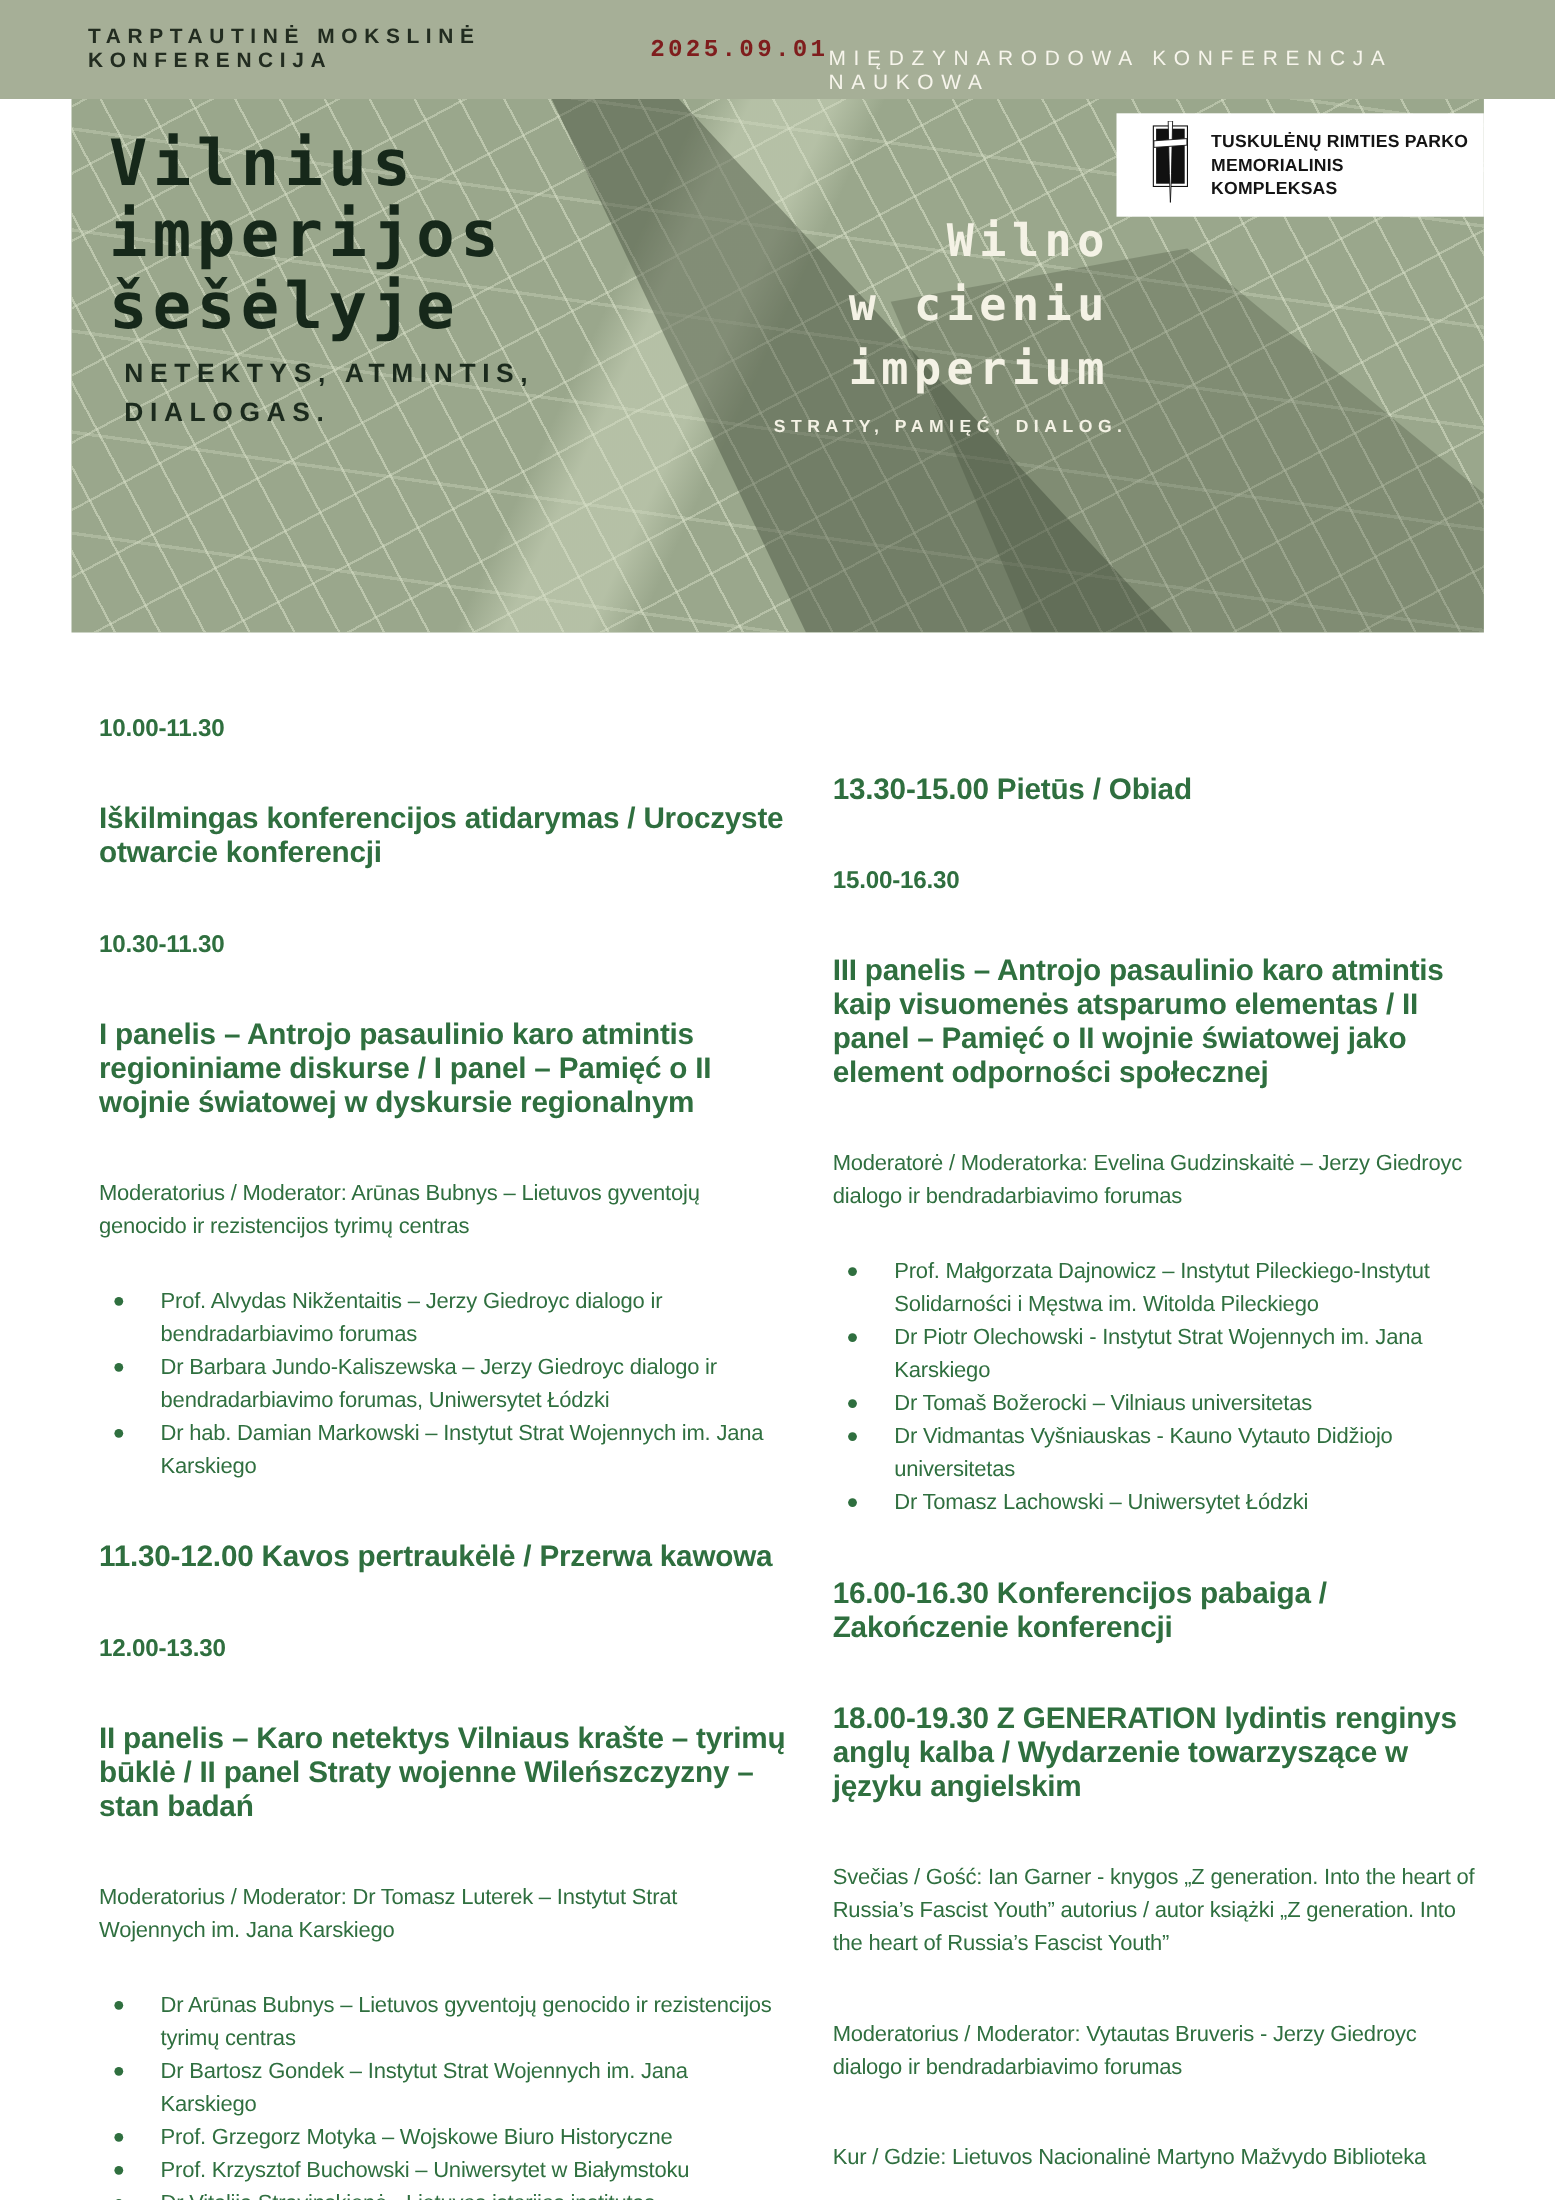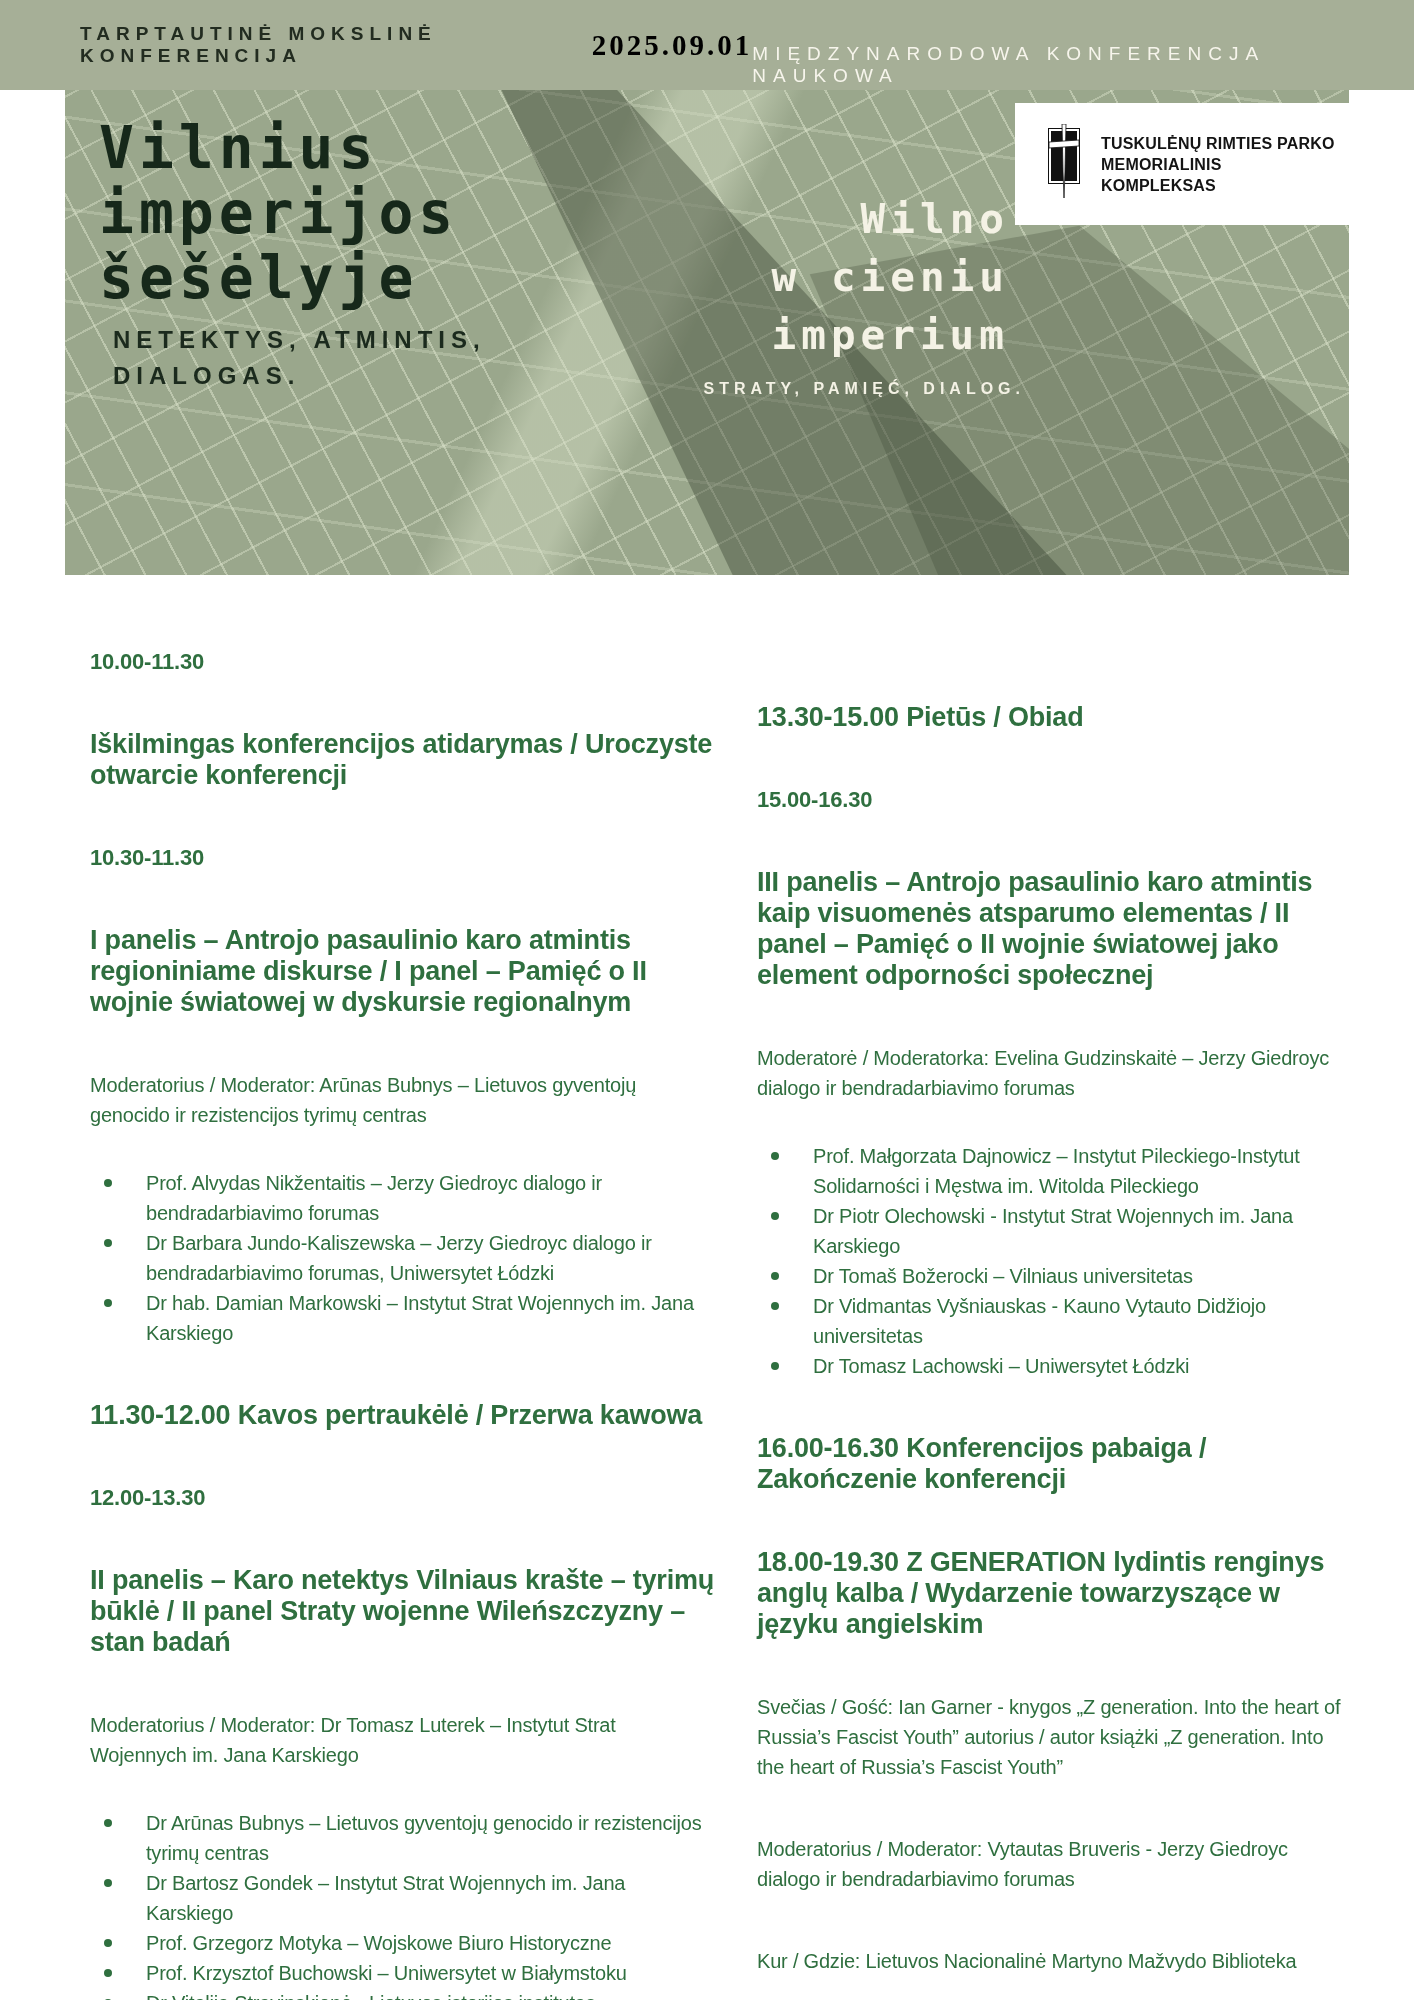--- a/index.html
+++ b/index.html
@@ -10,22 +10,22 @@
   }
   
   .topbar{
     height:90px;background:#a6af97;display:flex;align-items:center;
     justify-content:space-between;padding:0 80px;box-sizing:border-box;
   }
   .topbar .lt{
     color:#222c20;font-weight:700;font-size:19px;letter-spacing:6px;
   }
   .topbar .date{
-    color:#000000;font-family:Liberation Serif, serif;font-weight:700;
-    font-size:29px;letter-spacing:3px;
+    color:#7f1d1d;font-family:Liberation Mono, monospace;font-weight:700;
+    font-size:22px;letter-spacing:3px;
   }
   .topbar .pl{
     color:#f7f5ec;font-weight:400;font-size:19px;letter-spacing:7px;margin-top:40px;
   }
   
   .hero{
     position:relative;margin:0 65px;height:485px;overflow:hidden;
     background-color:#9aa78c;
     background-image:
       repeating-linear-gradient(62deg, rgba(216,224,200,0) 0 34px, rgba(216,224,200,.55) 34px 36px),
@@ -55,21 +55,21 @@
   .hero-title-pl{
     position:absolute;right:340px;top:100px;z-index:3;text-align:right;
     color:#f4f2e5;font-family:"DejaVu Sans Mono",monospace;font-weight:700;
     font-size:41px;line-height:58px;letter-spacing:5px;
   }
   .hero-sub-pl{
     position:absolute;right:324px;top:290px;z-index:3;
     color:#f4f2e5;font-weight:700;font-size:16px;letter-spacing:5px;
   }
   .hero-logobox{
-    position:absolute;right:0;top:13px;z-index:4;width:334px;height:122px;
+    position:absolute;right:0;top:13px;z-index:4;width:334px;height:94px;
     background:#ffffff;display:flex;align-items:center;gap:16px;
     padding:0 10px 0 28px;box-sizing:border-box;
   }
   .hero-logobox .txt{
     color:#141414;font-weight:700;font-size:16px;line-height:21px;letter-spacing:.2px;
   }
   
   .schedule{
     display:grid;grid-template-columns:625px 590px;column-gap:42px;
     padding:72px 0 0 90px;color:#2f6f3f;

